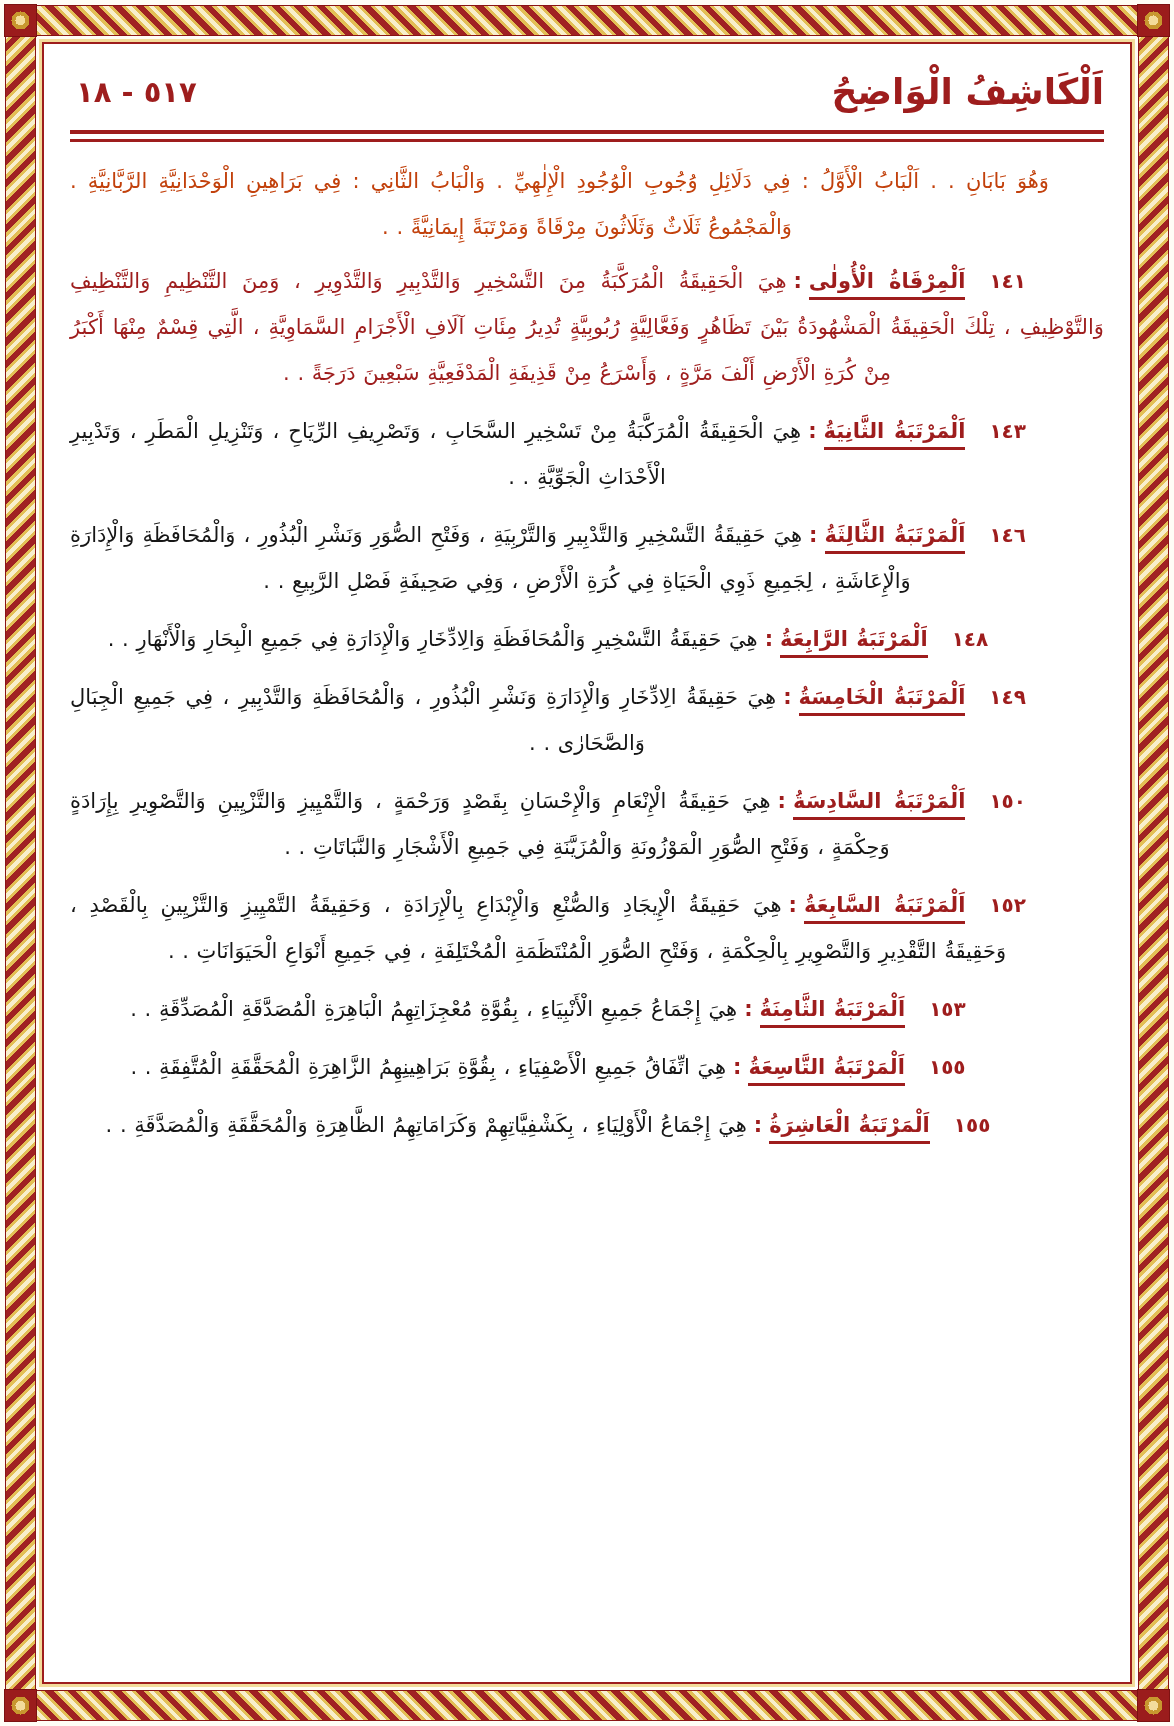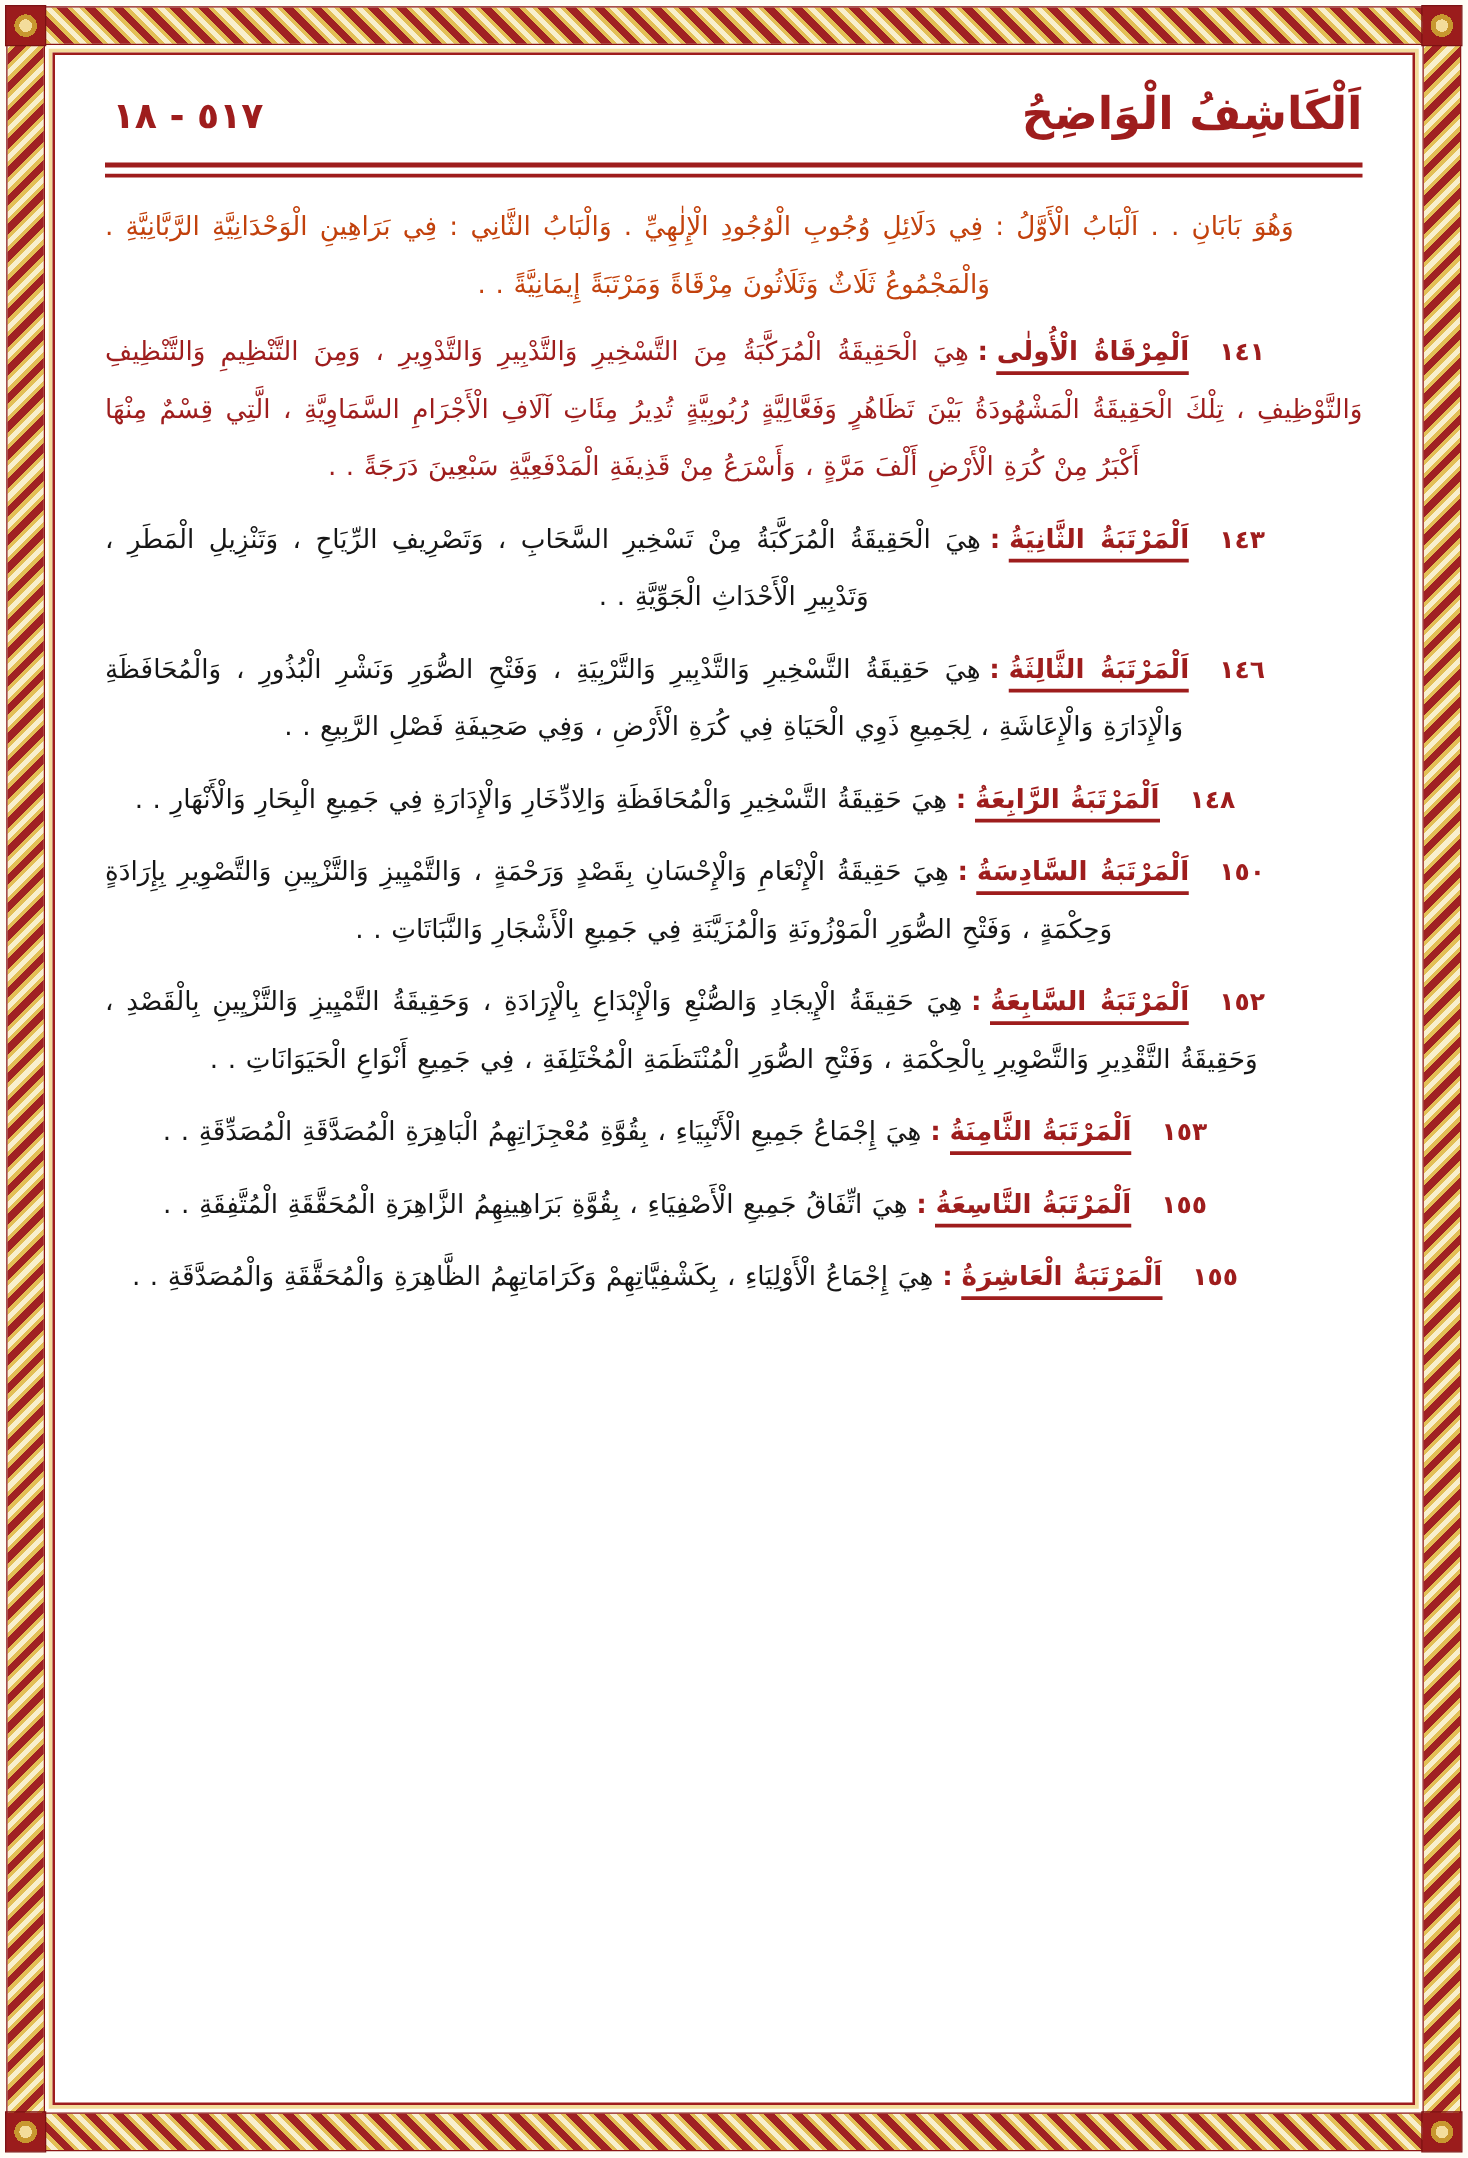--- a/index.html
+++ b/index.html
@@ -35,21 +35,21 @@
   .corner-tl { top:4px; left:4px; }
   .corner-tr { top:4px; right:4px; }
   .corner-bl { bottom:4px; left:4px; }
   .corner-br { bottom:4px; right:4px; }
 
   .inner {
     position:absolute; inset:42px; box-sizing:border-box;
     background:#ffffff;
     border:2px solid #9e1d1d;
     box-shadow: 0 0 0 3px #f3dc9b;
-    padding:12px 40px 8px;
+    padding:12px 26px 8px;
     overflow:hidden;
     direction:rtl;
   }
 
   .header { position:relative; height:72px; }
   .title {
     text-align:right; font-size:36px; font-weight:bold;
     color:#9e1d1d; line-height:72px;
   }
   .page-num {
@@ -119,20 +119,23 @@
     </p>
 
     <p class="para section-para">
       <span class="sec-num">١٤٦</span><span class="sec-heading">اَلْمَرْتَبَةُ الثَّالِثَةُ</span><span class="sec-colon">:</span><span class="sec-body">هِيَ حَقِيقَةُ التَّسْخِيرِ وَالتَّدْبِيرِ وَالتَّرْبِيَةِ ، وَفَتْحِ الصُّوَرِ وَنَشْرِ الْبُذُورِ ، وَالْمُحَافَظَةِ وَالْإِدَارَةِ وَالْإِعَاشَةِ ، لِجَمِيعِ ذَوِي الْحَيَاةِ فِي كُرَةِ الْأَرْضِ ، وَفِي صَحِيفَةِ فَصْلِ الرَّبِيعِ . .</span>
     </p>
 
     <p class="para section-para">
       <span class="sec-num">١٤٨</span><span class="sec-heading">اَلْمَرْتَبَةُ الرَّابِعَةُ</span><span class="sec-colon">:</span><span class="sec-body">هِيَ حَقِيقَةُ التَّسْخِيرِ وَالْمُحَافَظَةِ وَالِادِّخَارِ وَالْإِدَارَةِ فِي جَمِيعِ الْبِحَارِ وَالْأَنْهَارِ . .</span>
     </p>
 
+    <p class="para section-para">
+      <span class="sec-num">١٤٩</span><span class="sec-heading">اَلْمَرْتَبَةُ الْخَامِسَةُ</span><span class="sec-colon">:</span><span class="sec-body">هِيَ حَقِيقَةُ الِادِّخَارِ وَالْإِدَارَةِ وَنَشْرِ الْبُذُورِ ، وَالْمُحَافَظَةِ وَالتَّدْبِيرِ ، فِي جَمِيعِ الْجِبَالِ وَالصَّحَارٰى . .</span>
+    </p>
 
     <p class="para section-para">
       <span class="sec-num">١٥٠</span><span class="sec-heading">اَلْمَرْتَبَةُ السَّادِسَةُ</span><span class="sec-colon">:</span><span class="sec-body">هِيَ حَقِيقَةُ الْإِنْعَامِ وَالْإِحْسَانِ بِقَصْدٍ وَرَحْمَةٍ ، وَالتَّمْيِيزِ وَالتَّزْيِينِ وَالتَّصْوِيرِ بِإِرَادَةٍ وَحِكْمَةٍ ، وَفَتْحِ الصُّوَرِ الْمَوْزُونَةِ وَالْمُزَيَّنَةِ فِي جَمِيعِ الْأَشْجَارِ وَالنَّبَاتَاتِ . .</span>
     </p>
 
     <p class="para section-para">
       <span class="sec-num">١٥٢</span><span class="sec-heading">اَلْمَرْتَبَةُ السَّابِعَةُ</span><span class="sec-colon">:</span><span class="sec-body">هِيَ حَقِيقَةُ الْإِيجَادِ وَالصُّنْعِ وَالْإِبْدَاعِ بِالْإِرَادَةِ ، وَحَقِيقَةُ التَّمْيِيزِ وَالتَّزْيِينِ بِالْقَصْدِ ، وَحَقِيقَةُ التَّقْدِيرِ وَالتَّصْوِيرِ بِالْحِكْمَةِ ، وَفَتْحِ الصُّوَرِ الْمُنْتَظَمَةِ الْمُخْتَلِفَةِ ، فِي جَمِيعِ أَنْوَاعِ الْحَيَوَانَاتِ . .</span>
     </p>
 
     <p class="para section-para">

